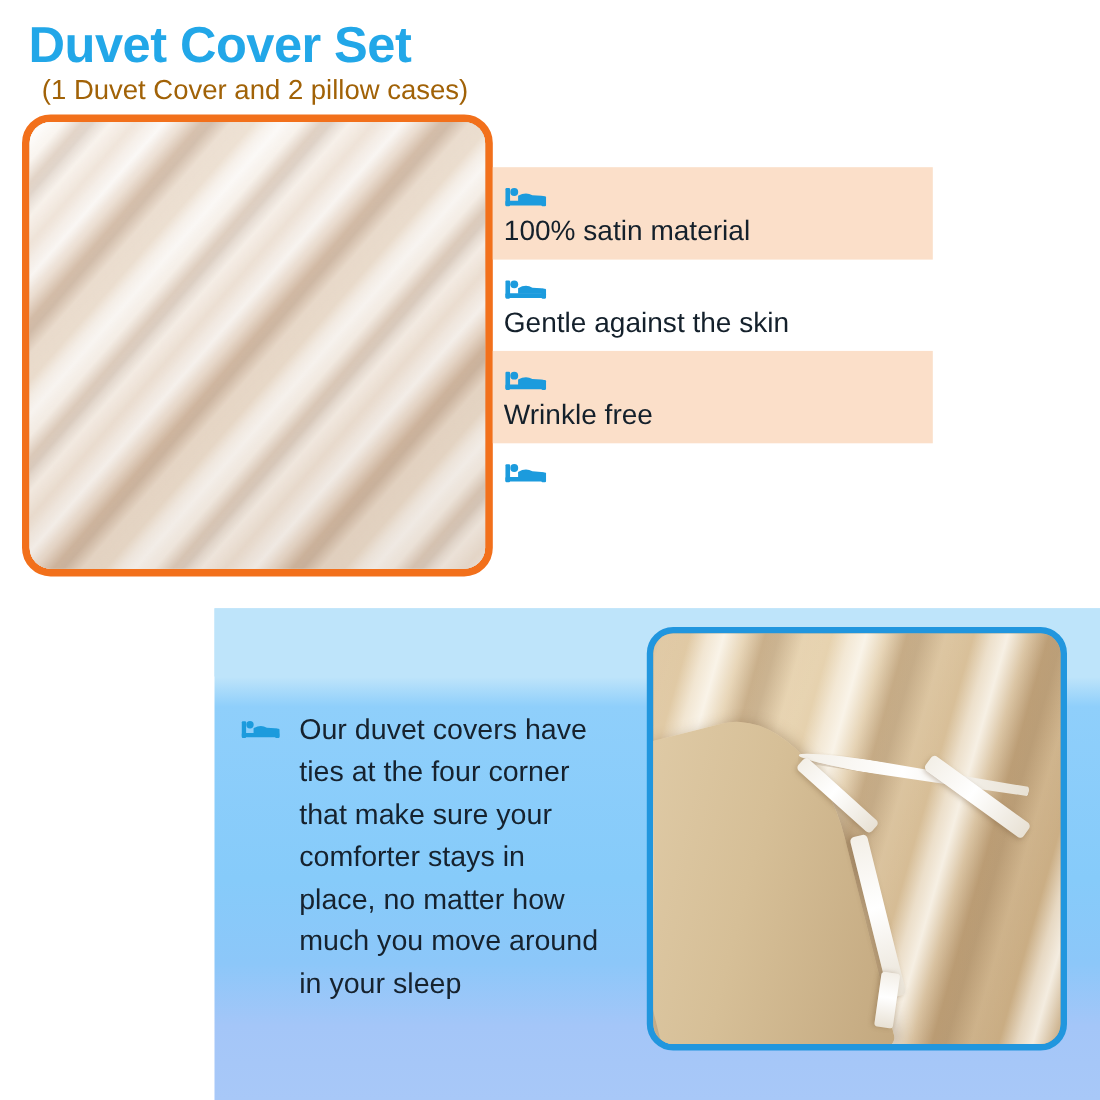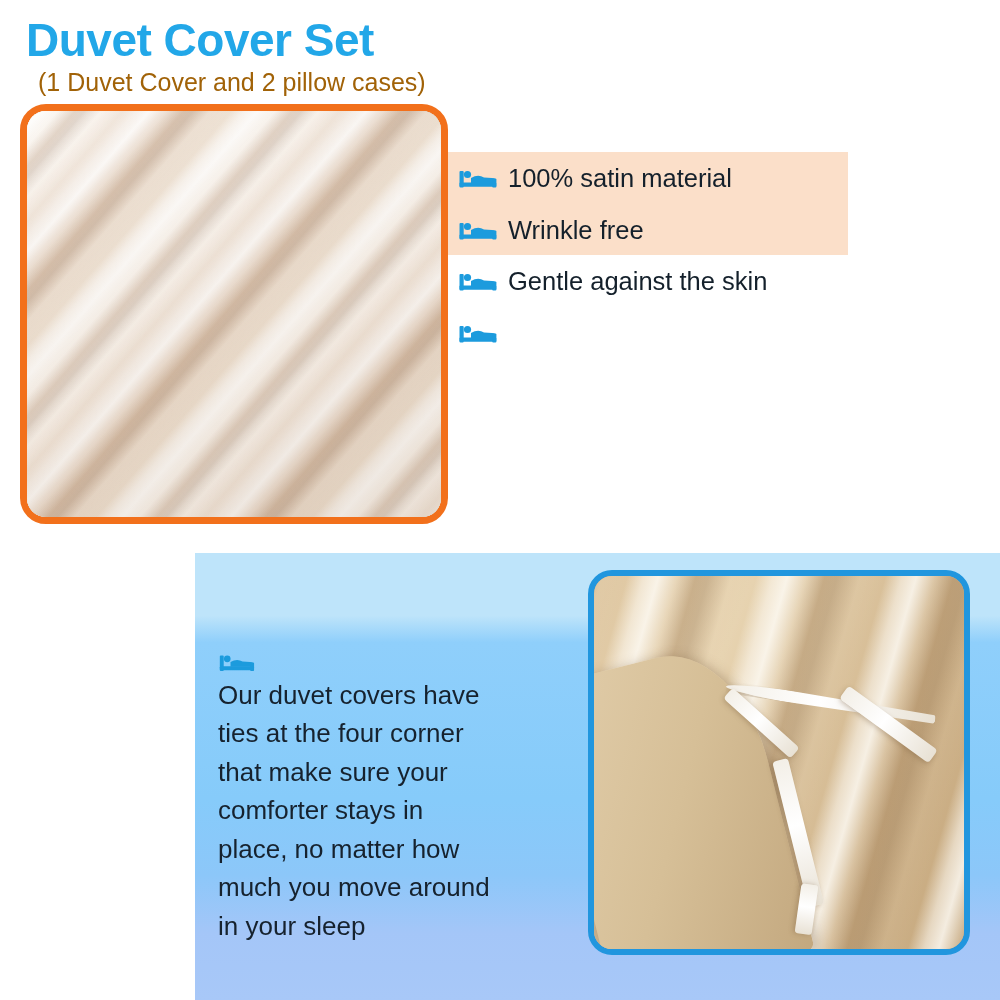--- a/index.html
+++ b/index.html
@@ -112,20 +112,21 @@
     top: 152px;
     width: 400px;
   }
   .feature-row {
     position: relative;
     display: flex;
     align-items: flex-start;
     box-sizing: border-box;
     padding: 9px 0 9px 10px;
     min-height: 50px;
+    flex-direction: column;
   }
   .feature-row.banded {
     background: #FBDFC9;
   }
   .bed-icon {
     flex: 0 0 auto;
     width: 40px;
     height: 28px;
     margin-top: 4px;
     margin-right: 10px;
@@ -163,21 +164,20 @@
     background: #BEE4FA;
   }
 
   .bottom-copy {
     position: absolute;
     left: 218px;
     top: 644px;
     width: 360px;
     display: flex;
     align-items: flex-start;
-    flex-direction: column;
   }
   .bottom-copy .bed-icon {
     width: 38px;
     height: 26px;
     margin-top: 6px;
     margin-right: 16px;
   }
   .bottom-text {
     font-size: 26px;
     line-height: 1.48;
@@ -301,40 +301,40 @@
       <svg class="bed-icon" viewBox="0 0 40 28">
         <circle cx="9.5" cy="9.5" r="3.6" fill="#1C9BDD"></circle>
         <path d="M13 13 q7 -4 13 -0.5 L34 13 q4 0 4 3.2 L38 18 L13 18 Z" fill="#1C9BDD"></path>
         <rect x="1.5" y="6" width="4.2" height="16.5" rx="1" fill="#1C9BDD"></rect>
         <rect x="1.5" y="17.6" width="36.8" height="4.2" rx="1" fill="#1C9BDD"></rect>
         <rect x="34.2" y="13.5" width="4.2" height="9" rx="1" fill="#1C9BDD"></rect>
       </svg>
       <div class="feature-text">100% satin material</div>
     </div>
 
+    <div class="feature-row">
+      <svg class="bed-icon" viewBox="0 0 40 28">
+        <circle cx="9.5" cy="9.5" r="3.6" fill="#1C9BDD"></circle>
+        <path d="M13 13 q7 -4 13 -0.5 L34 13 q4 0 4 3.2 L38 18 L13 18 Z" fill="#1C9BDD"></path>
+        <rect x="1.5" y="6" width="4.2" height="16.5" rx="1" fill="#1C9BDD"></rect>
+        <rect x="1.5" y="17.6" width="36.8" height="4.2" rx="1" fill="#1C9BDD"></rect>
+        <rect x="34.2" y="13.5" width="4.2" height="9" rx="1" fill="#1C9BDD"></rect>
+      </svg>
+      <div class="feature-text">Gentle against the skin</div>
+    </div>
+
     <div class="feature-row banded">
       <svg class="bed-icon" viewBox="0 0 40 28">
         <circle cx="9.5" cy="9.5" r="3.6" fill="#1C9BDD"></circle>
         <path d="M13 13 q7 -4 13 -0.5 L34 13 q4 0 4 3.2 L38 18 L13 18 Z" fill="#1C9BDD"></path>
         <rect x="1.5" y="6" width="4.2" height="16.5" rx="1" fill="#1C9BDD"></rect>
         <rect x="1.5" y="17.6" width="36.8" height="4.2" rx="1" fill="#1C9BDD"></rect>
         <rect x="34.2" y="13.5" width="4.2" height="9" rx="1" fill="#1C9BDD"></rect>
       </svg>
       <div class="feature-text">Wrinkle free</div>
-    </div>
-
-    <div class="feature-row">
-      <svg class="bed-icon" viewBox="0 0 40 28">
-        <circle cx="9.5" cy="9.5" r="3.6" fill="#1C9BDD"></circle>
-        <path d="M13 13 q7 -4 13 -0.5 L34 13 q4 0 4 3.2 L38 18 L13 18 Z" fill="#1C9BDD"></path>
-        <rect x="1.5" y="6" width="4.2" height="16.5" rx="1" fill="#1C9BDD"></rect>
-        <rect x="1.5" y="17.6" width="36.8" height="4.2" rx="1" fill="#1C9BDD"></rect>
-        <rect x="34.2" y="13.5" width="4.2" height="9" rx="1" fill="#1C9BDD"></rect>
-      </svg>
-      <div class="feature-text">Gentle against the skin</div>
     </div>
 
     <div class="feature-row">
       <svg class="bed-icon" viewBox="0 0 40 28">
         <circle cx="9.5" cy="9.5" r="3.6" fill="#1C9BDD"></circle>
         <path d="M13 13 q7 -4 13 -0.5 L34 13 q4 0 4 3.2 L38 18 L13 18 Z" fill="#1C9BDD"></path>
         <rect x="1.5" y="6" width="4.2" height="16.5" rx="1" fill="#1C9BDD"></rect>
         <rect x="1.5" y="17.6" width="36.8" height="4.2" rx="1" fill="#1C9BDD"></rect>
         <rect x="34.2" y="13.5" width="4.2" height="9" rx="1" fill="#1C9BDD"></rect>
       </svg>

